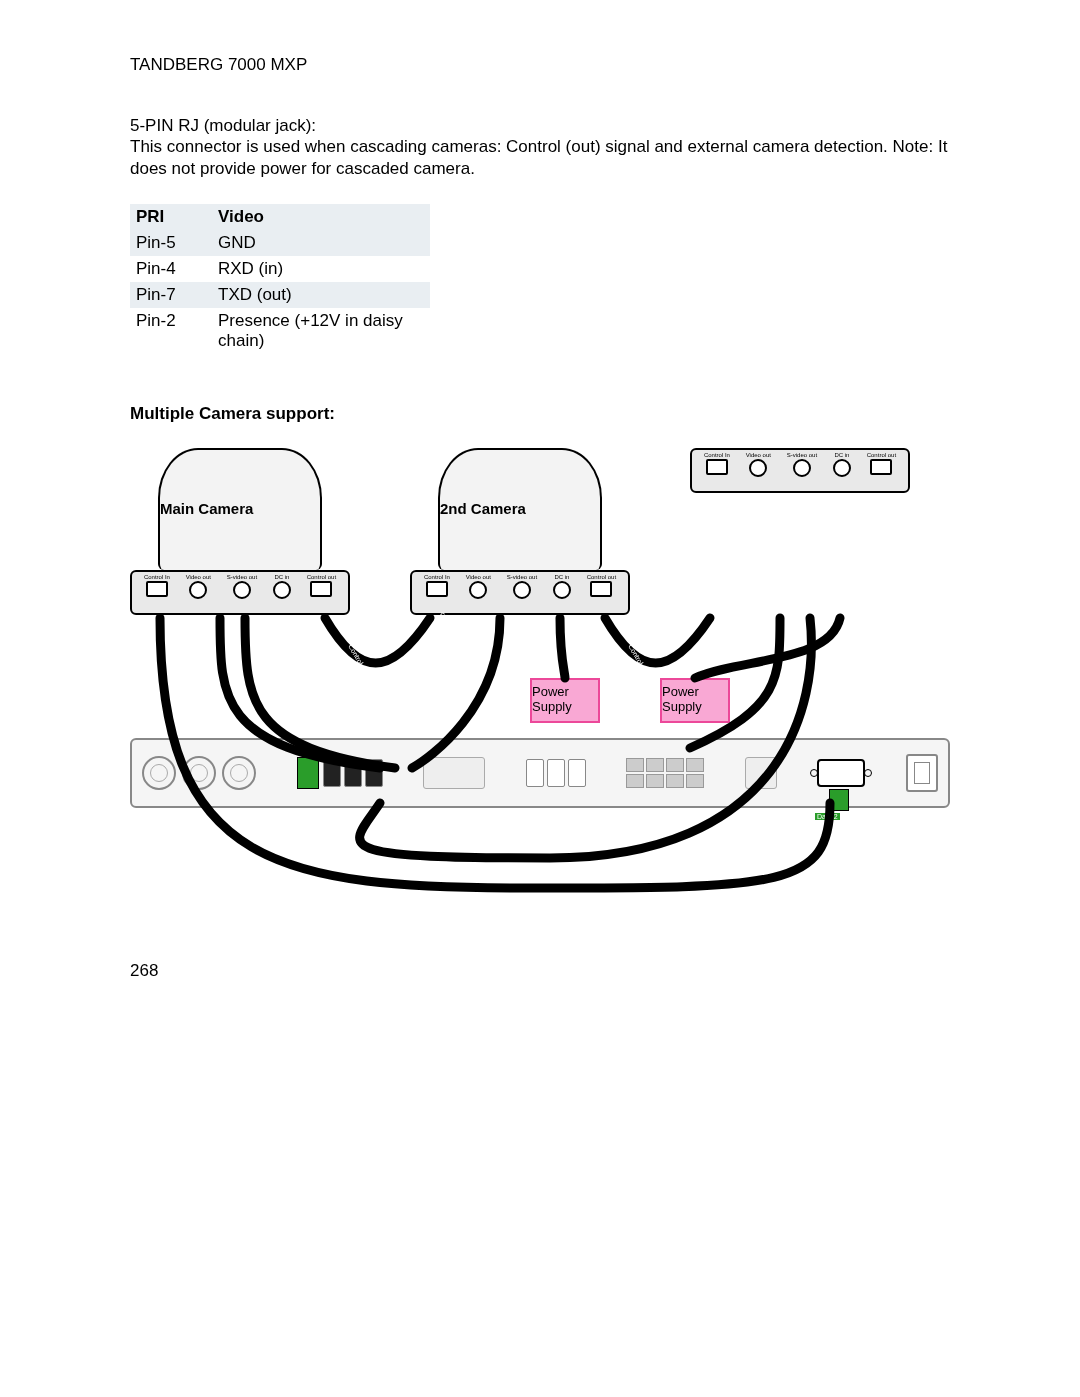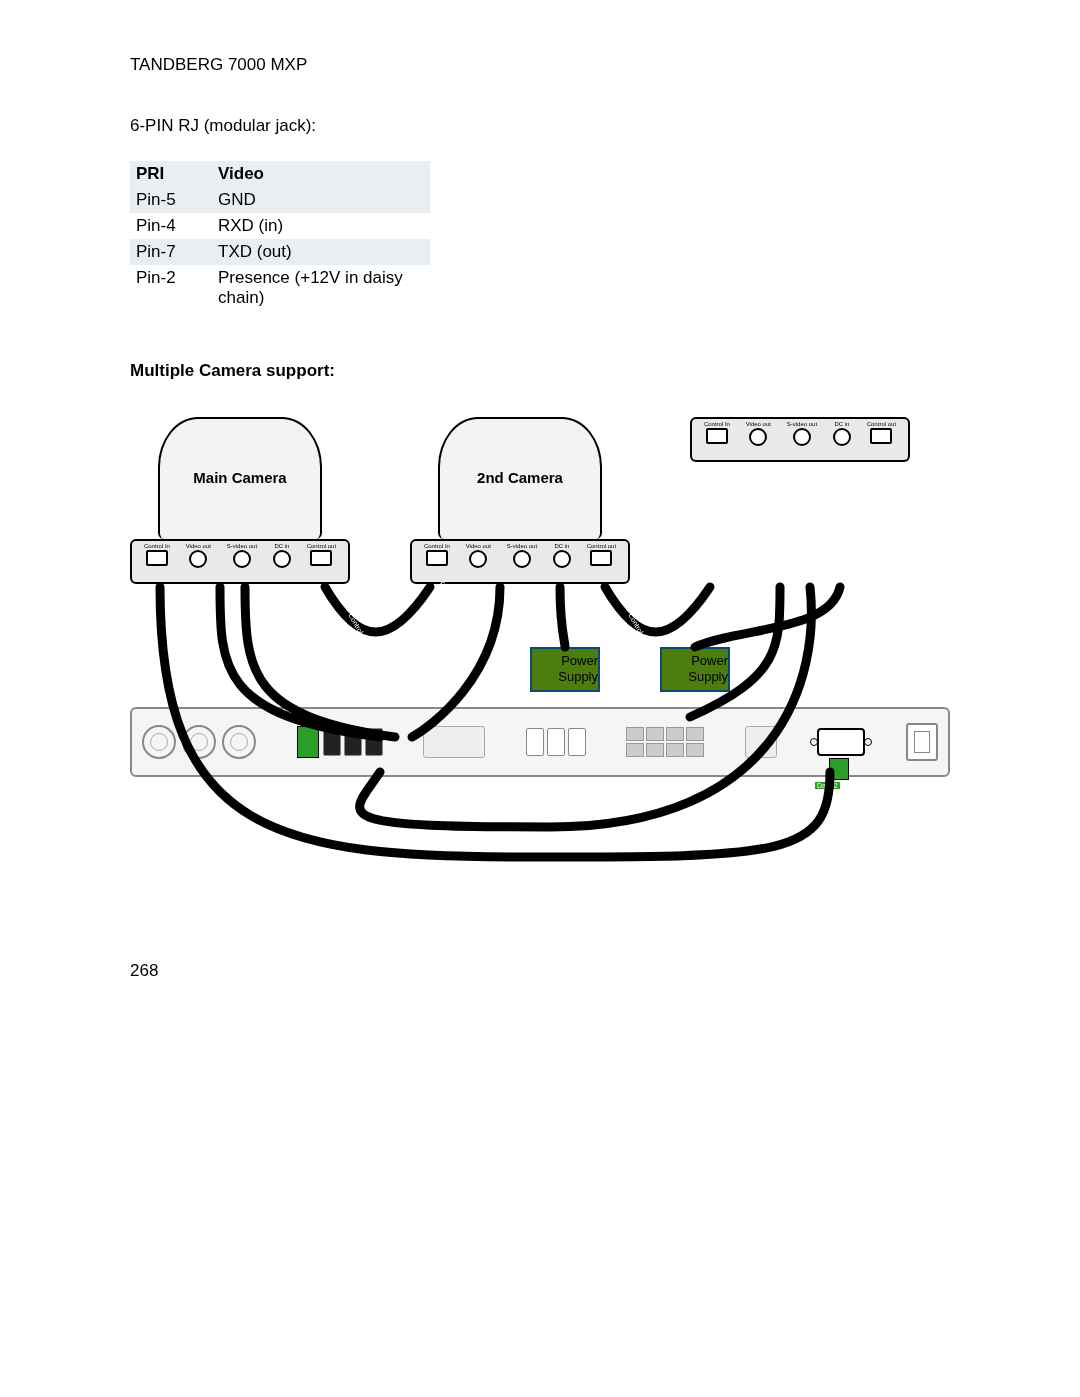--- a/index.html
+++ b/index.html
@@ -38,35 +38,35 @@
     font-weight: normal;
     vertical-align: top;
   }
   table.pinout th { font-weight: bold; }
   table.pinout tr.shade { background: #e9eef2; border-radius: 11px; }
   table.pinout td:first-child, table.pinout th:first-child { width: 70px; }
 
   .section-title {
     font-weight: bold;
     font-size: 17px;
-    margin-bottom: 36px;
+    margin-bottom: 24px;
   }
 
   
   .diagram {
     position: relative;
     width: 820px;
     height: 480px;
     margin-top: 10px;
   }
   .camera {
     position: absolute;
     width: 220px;
     top: 0;
-    text-align: center;
+    text-align: left;
   }
   .cam1 { left: 0; }
   .cam2 { left: 280px; }
   .cam3 { left: 560px; }
 
   .cam-body {
     position: relative;
     width: 160px;
     height: 120px;
     margin: 0 auto;
@@ -115,24 +115,24 @@
   .port.rj {
     border-radius: 2px;
     width: 18px; height: 12px;
   }
 
   
   .psu {
     position: absolute;
     width: 70px;
     height: 45px;
-    border: 2px solid #0c4a6e;
-    background: #4d7c0f;
+    border: 2px solid #ec4899;
+    background: #f9a8d4;
     font-size: 13px;
-    text-align: right;
+    text-align: left;
     line-height: 1.2;
     padding-top: 4px;
     box-sizing: border-box;
     top: 230px;
   }
   .psu1 { left: 400px; }
   .psu2 { left: 530px; }
 
   
   .codec {
@@ -259,21 +259,22 @@
   }
 </style>
 </head>
 <body>
 
 <div class="page">
 
   <div class="header-title">TANDBERG 7000 MXP</div>
 
   <div class="body-text">
-    <span>6-PIN RJ (modular jack):</span><br>
+    <span>5-PIN RJ (modular jack):</span><br>
+    <span>This connector is used when cascading cameras: Control (out) signal and external camera detection. Note: It does not provide power for cascaded camera.</span>
   </div>
 
   <table class="pinout">
     <tbody>
         <tr class="shade">
       <th>PRI</th>
       <th>Video</th>
     </tr>
     <tr class="shade">
       <td>Pin-5</td>

